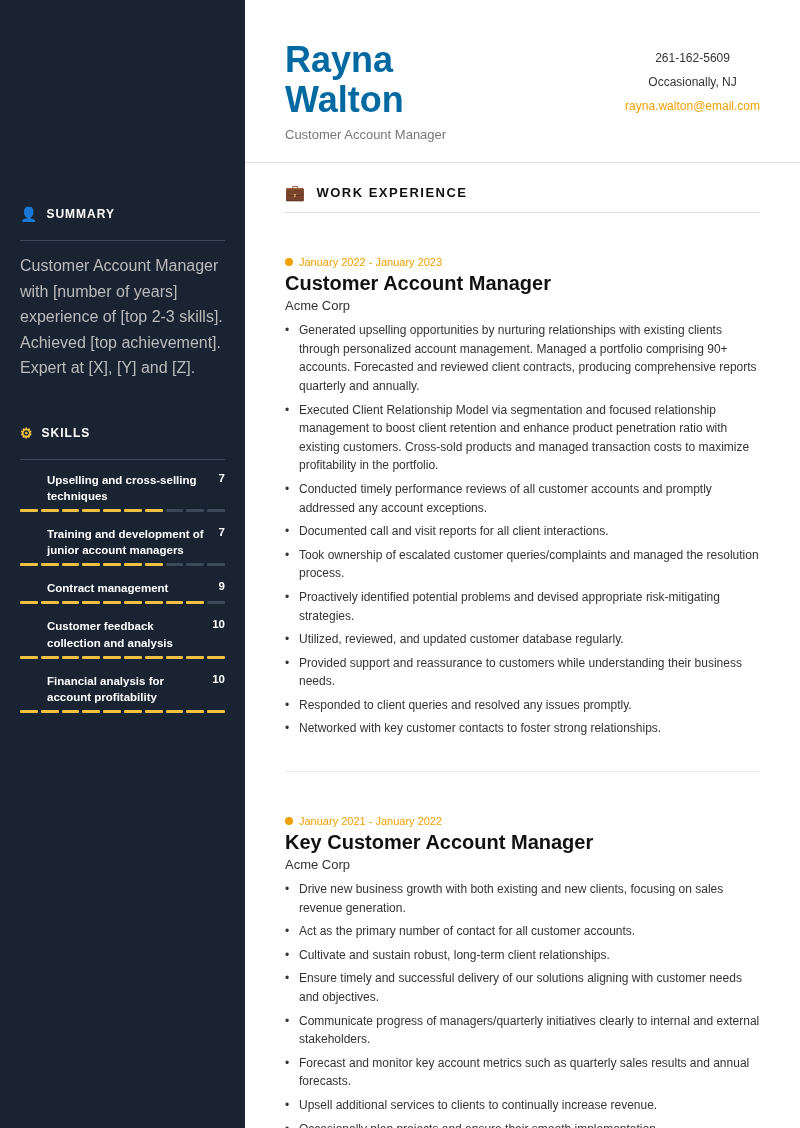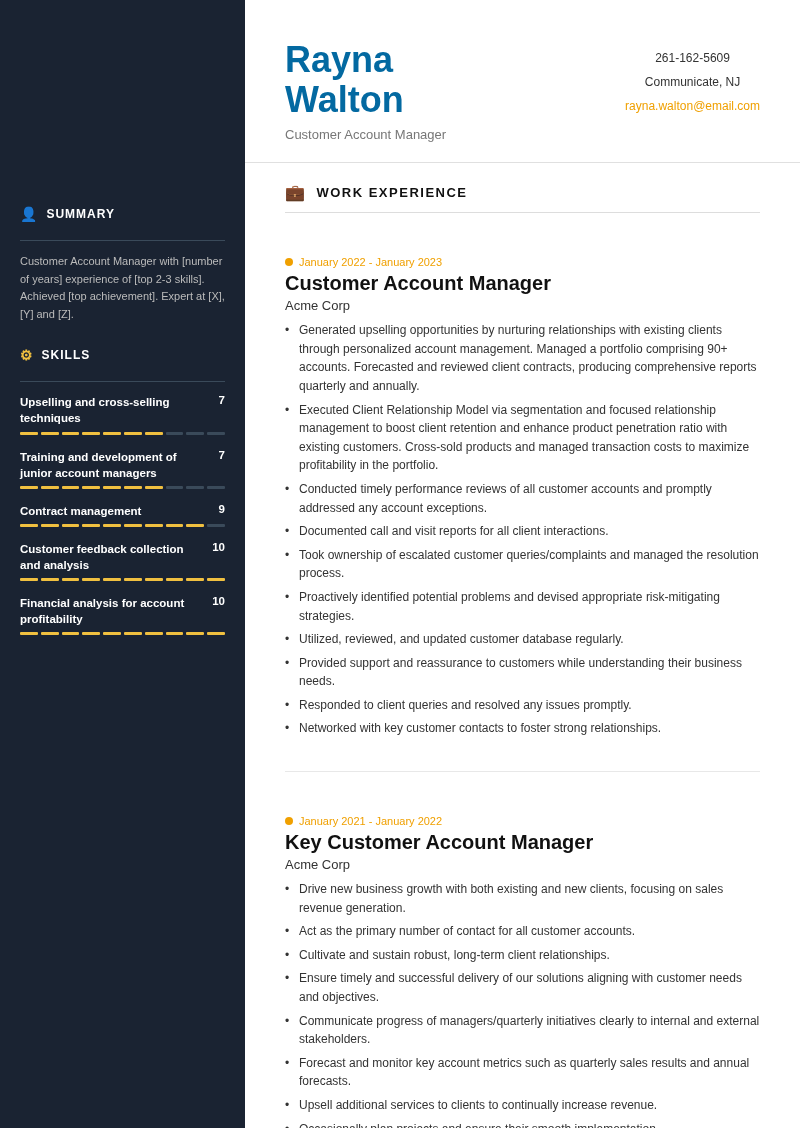--- a/index.html
+++ b/index.html
@@ -47,25 +47,25 @@
       font-size: 14px;
     }
 
     .sidebar-divider {
       border: none;
       border-top: 1px solid #3a4a5a;
       margin: 0 20px 12px 20px;
     }
 
     .summary-text {
-      font-size: 11px;
+      font-size: 16px;
       color: #bbb;
       line-height: 1.6;
       padding: 0 20px;
-      margin-bottom: 8px;
+      margin-bottom: 28px;
     }
 
     .skills-section {
       padding: 0 20px;
     }
 
     .skill-item {
       margin-bottom: 14px;
     }
 
@@ -76,20 +76,21 @@
       margin-bottom: 5px;
     }
 
     .skill-name {
       font-size: 11.5px;
       color: #fff;
       font-weight: bold;
       line-height: 1.4;
       flex: 1;
       padding-right: 8px;
+      margin-left: 27px;
     }
 
     .skill-score {
       font-size: 11.5px;
       color: #fff;
       font-weight: bold;
       min-width: 12px;
       text-align: right;
     }
 
@@ -368,21 +369,21 @@
   <div class="main-header">
     <div class="name-block">
       <div class="name-title">
         <span>Rayna</span><br>
         <span>Walton</span>
       </div>
       <div class="job-title">Customer Account Manager</div>
     </div>
     <div class="contact-block">
       <div>261-162-5609</div>
-      <div>Communicate, NJ</div>
+      <div>Occasionally, NJ</div>
       <div class="contact-email">rayna.walton@email.com</div>
     </div>
   </div>
 
   <div class="section-title">
     <span class="section-title-icon">💼</span>
     <span>WORK EXPERIENCE</span>
   </div>
   <hr class="section-divider">
 

